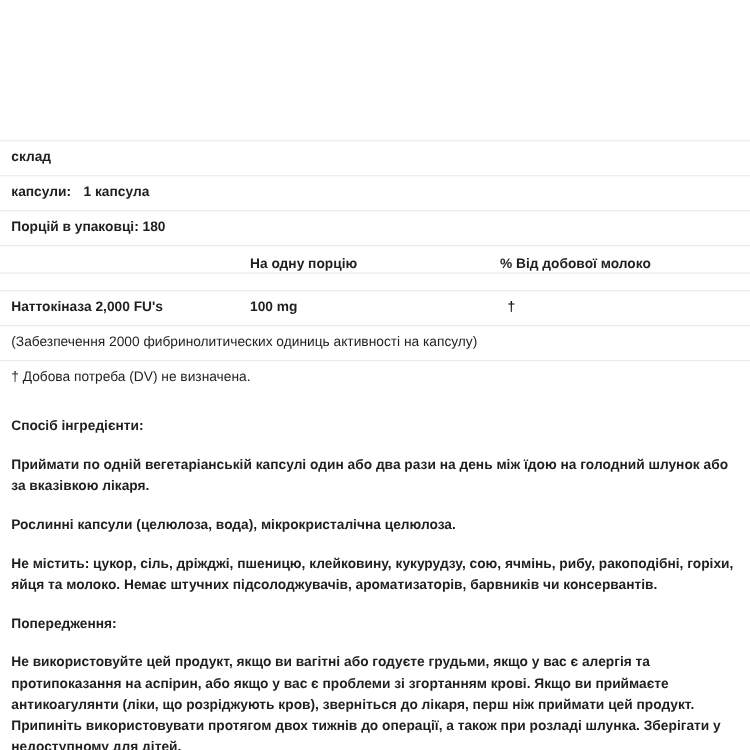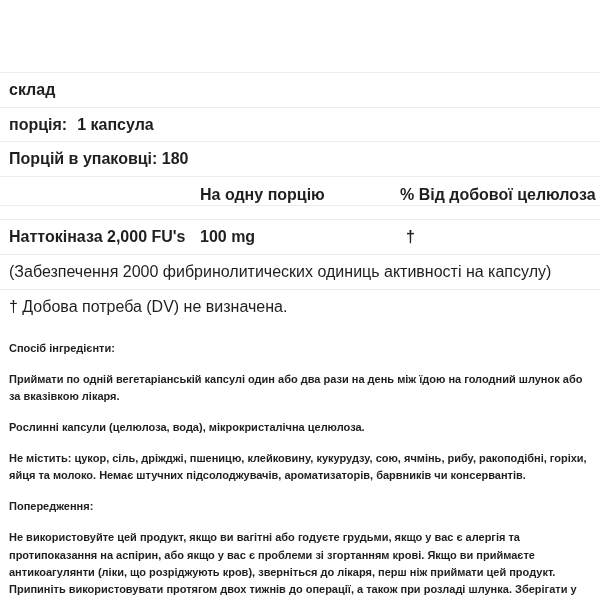--- a/index.html
+++ b/index.html
@@ -21,22 +21,22 @@
     width: 600px;
     box-sizing: border-box;
     padding: 0;
   }
 
   
   .facts {
     width: 100%;
     border-collapse: collapse;
     table-layout: fixed;
-    margin-top: 72px;
-    font-size: 16px;
+    margin-top: 112px;
+    font-size: 11px;
     line-height: 1.35;
   }
   .facts tr {
     border-top: 1px solid #ececed;
   }
   .facts tr.no-rule {
     border-top: 1px solid transparent;
   }
   .facts td {
     padding: 6px 0 6px 0;
@@ -99,32 +99,32 @@
 <div class="page">
 
   <table class="facts">
     <tbody>
       <tr>
         <td class="c-name" colspan="3">склад</td>
       </tr>
 
       <tr>
         <td class="c-name" colspan="3">
-          <span>порція:</span><span style="display:inline-block;width:10px"></span><span>1 капсула</span>
+          <span>капсули:</span><span style="display:inline-block;width:10px"></span><span>1 капсула</span>
         </td>
       </tr>
 
       <tr>
         <td class="c-name" colspan="3">Порцій в упаковці: 180</td>
       </tr>
 
       <tr class="head-row">
         <td class="c-name"></td>
         <td class="c-serv">На одну порцію</td>
-        <td class="c-dv">% Від добової целюлоза</td>
+        <td class="c-dv">% Від добової молоко</td>
       </tr>
 
       <tr class="spacer-row">
         <td colspan="3"></td>
       </tr>
 
       <tr>
         <td class="c-name">Наттокіназа 2,000 FU's</td>
         <td class="c-serv">100 mg</td>
         <td class="c-dv c-val">†</td>

